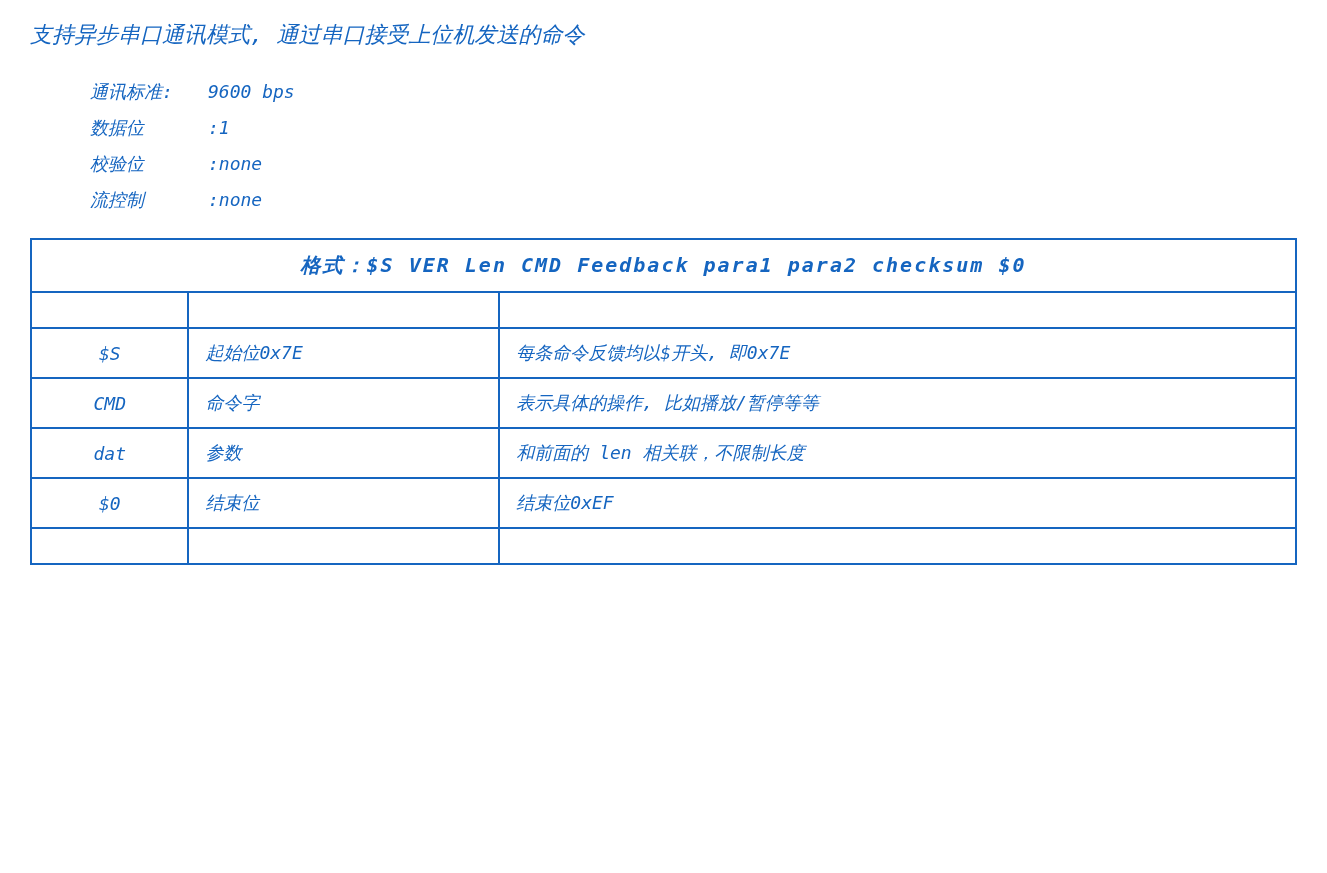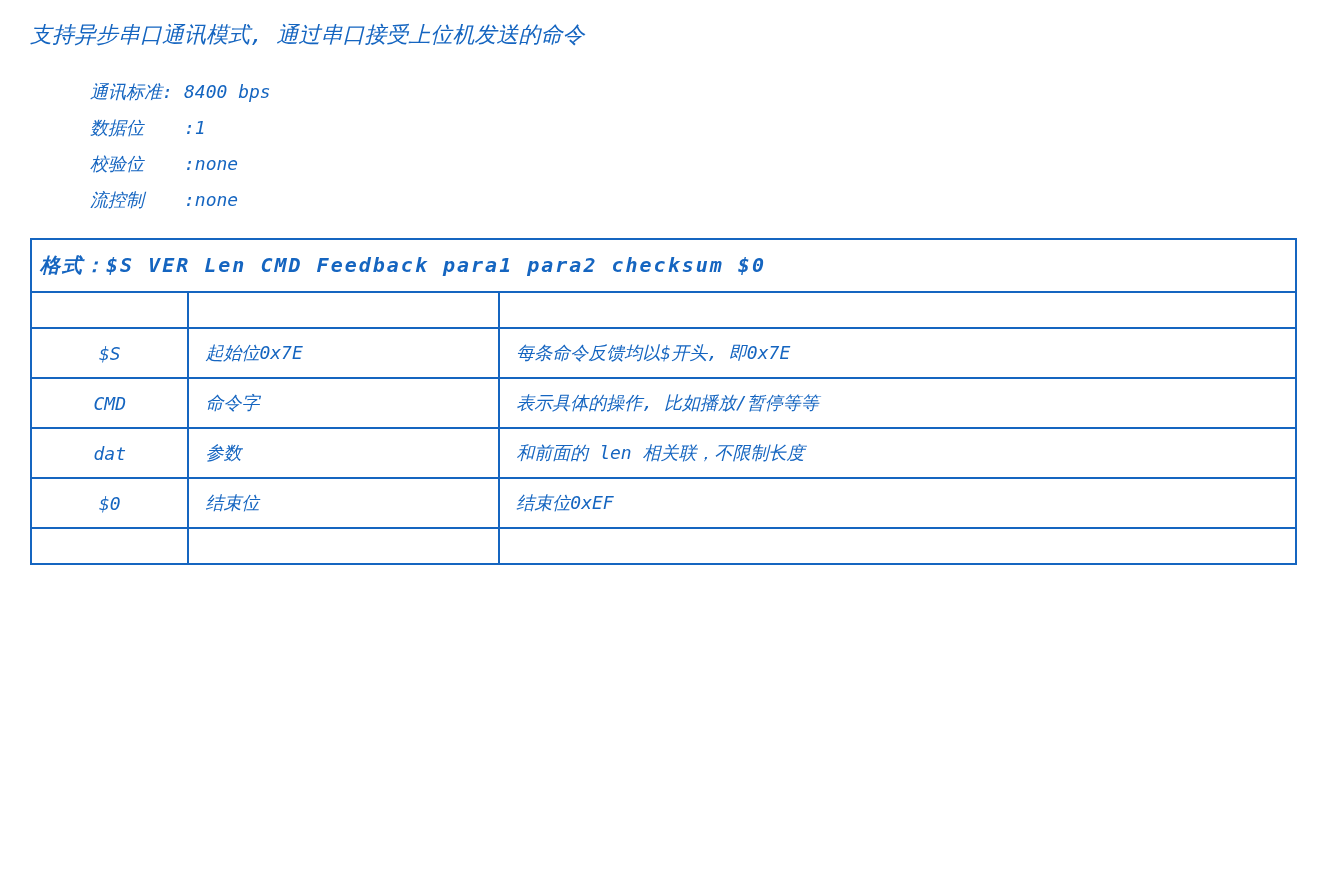--- a/index.html
+++ b/index.html
@@ -28,20 +28,21 @@
     .specs {
       margin-left: 60px;
       margin-bottom: 20px;
       font-size: 18px;
       color: #1565C0;
       line-height: 2;
     }
 
     .specs div {
       display: flex;
+      gap: 24px;
     }
 
     .spec-label {
       min-width: 90px;
     }
 
     .spec-value {
       margin-left: 4px;
     }
 
@@ -49,21 +50,21 @@
       width: 100%;
       border-collapse: collapse;
       border: 2px solid #1565C0;
       font-size: 18px;
       color: #1565C0;
     }
 
     table thead tr th {
       border: 2px solid #1565C0;
       padding: 12px 8px;
-      text-align: left;
+      text-align: center;
       font-weight: bold;
       background: #ffffff;
       font-size: 20px;
       letter-spacing: 2px;
     }
 
     table tbody tr td {
       border: 2px solid #1565C0;
       padding: 12px 16px;
       text-align: center;
@@ -80,21 +81,21 @@
     }
   </style>
 </head>
 <body>
 
 <div class="intro-text">支持异步串口通讯模式, 通过串口接受上位机发送的命令</div>
 
 <div class="specs">
   <div>
     <span class="spec-label">通讯标准:</span>
-    <span class="spec-value">8400 bps</span>
+    <span class="spec-value">9600 bps</span>
   </div>
   <div>
     <span class="spec-label">数据位</span>
     <span class="spec-value">:1</span>
   </div>
   <div>
     <span class="spec-label">校验位</span>
     <span class="spec-value">:none</span>
   </div>
   <div>

